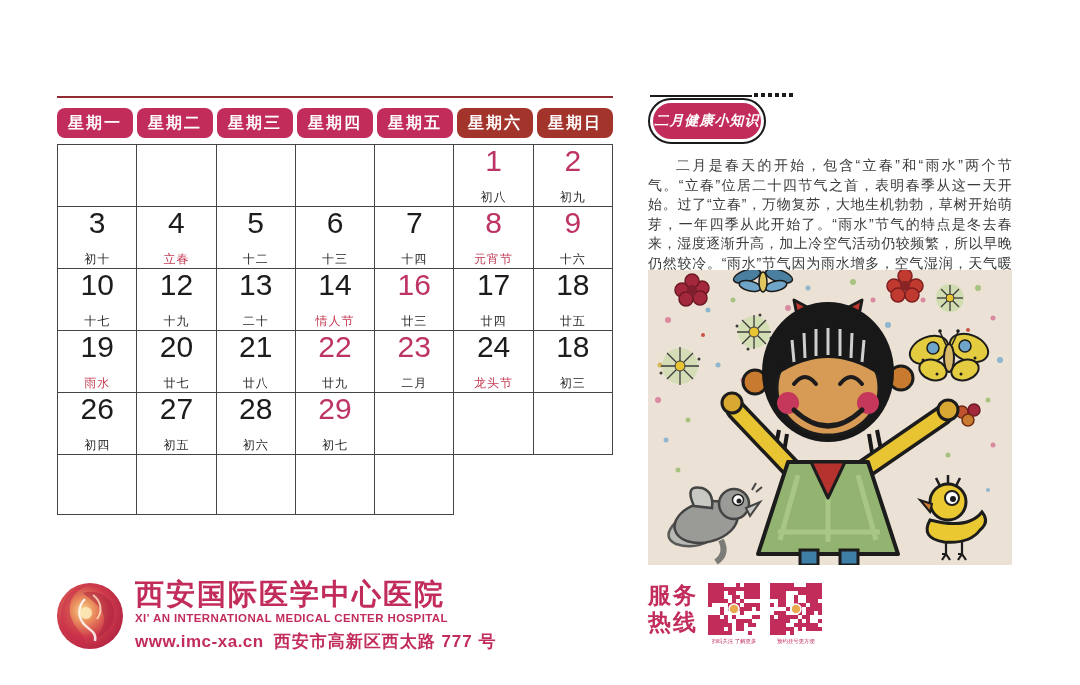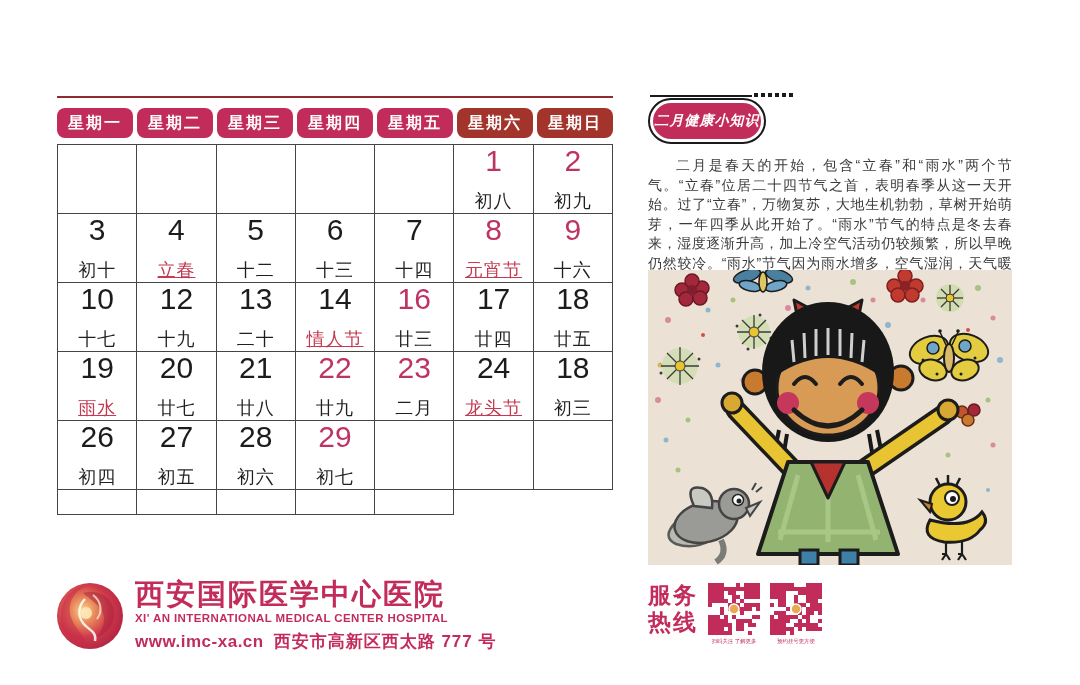--- a/index.html
+++ b/index.html
@@ -44,22 +44,22 @@
     margin-top:6px;height:370px;
     display:grid;grid-template-columns:repeat(7,1fr);grid-template-rows:repeat(6,1fr);
     border-top:1px solid var(--grid);border-left:1px solid var(--grid);
   }
   .cell{
     border-right:1px solid var(--grid);border-bottom:1px solid var(--grid);
     display:flex;flex-direction:column;align-items:center;justify-content:center;
   }
   .cell .num{font-size:30px;line-height:31px;color:var(--ink);font-weight:500;}
   .cell .num.red{color:var(--numred);}
-  .cell .lunar{font-size:18px;color:#1f1f1f;margin-top:13px;letter-spacing:1px;}
-  .cell .lunar.red{color:var(--lunred);text-decoration:underline;}
+  .cell .lunar{font-size:12px;color:#1f1f1f;margin-top:13px;letter-spacing:1px;}
+  .cell .lunar.red{color:var(--lunred);}
   
   .cal-footer{position:absolute;left:55px;top:577px;display:flex;align-items:center;}
   .logo{width:70px;height:72px;flex:0 0 auto;}
   .footer-text{margin-left:10px;padding-top:2px;}
   .hosp-cn{font-size:29px;font-weight:800;color:var(--accent);letter-spacing:2px;line-height:31px;}
   .hosp-en{font-size:11.5px;font-weight:700;color:var(--accent);letter-spacing:0.4px;margin-top:2px;}
   .hosp-web{font-size:17px;font-weight:800;color:var(--accent);margin-top:6px;letter-spacing:0.5px;}
   .hosp-web .addr{margin-left:10px;letter-spacing:1px;}
   
   .right-panel{position:absolute;left:648px;top:88px;width:364px;height:597px;}

